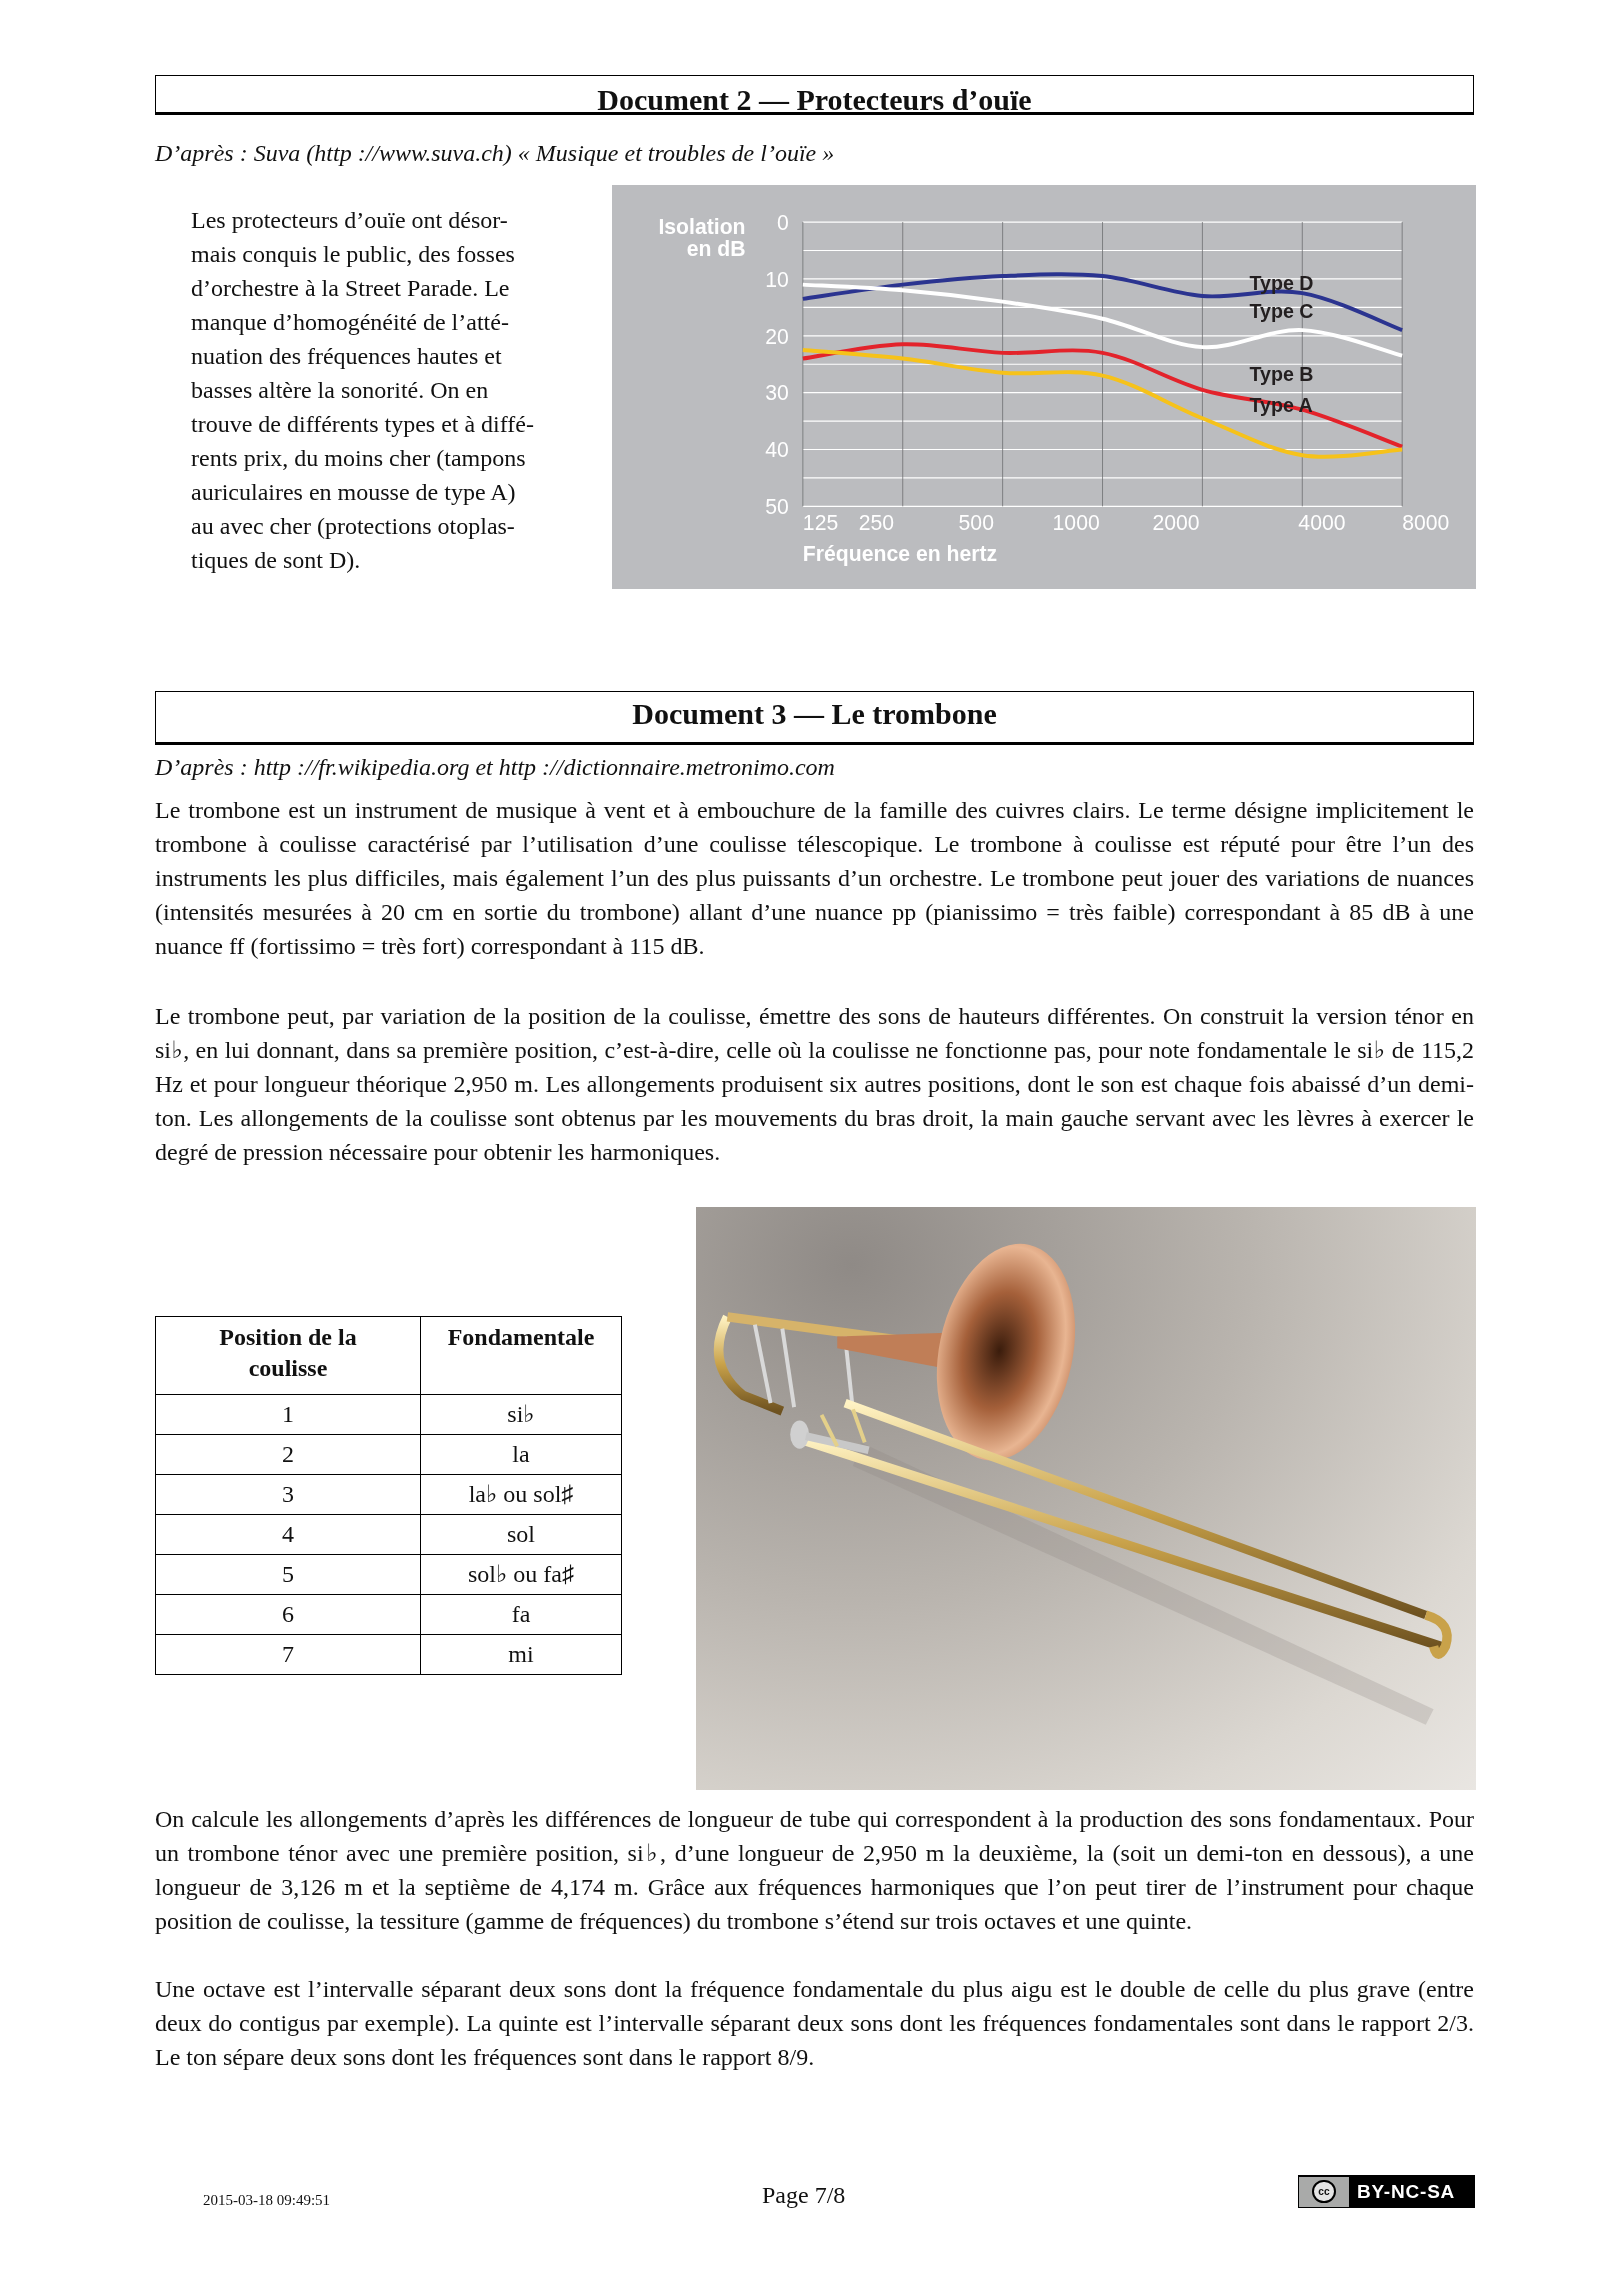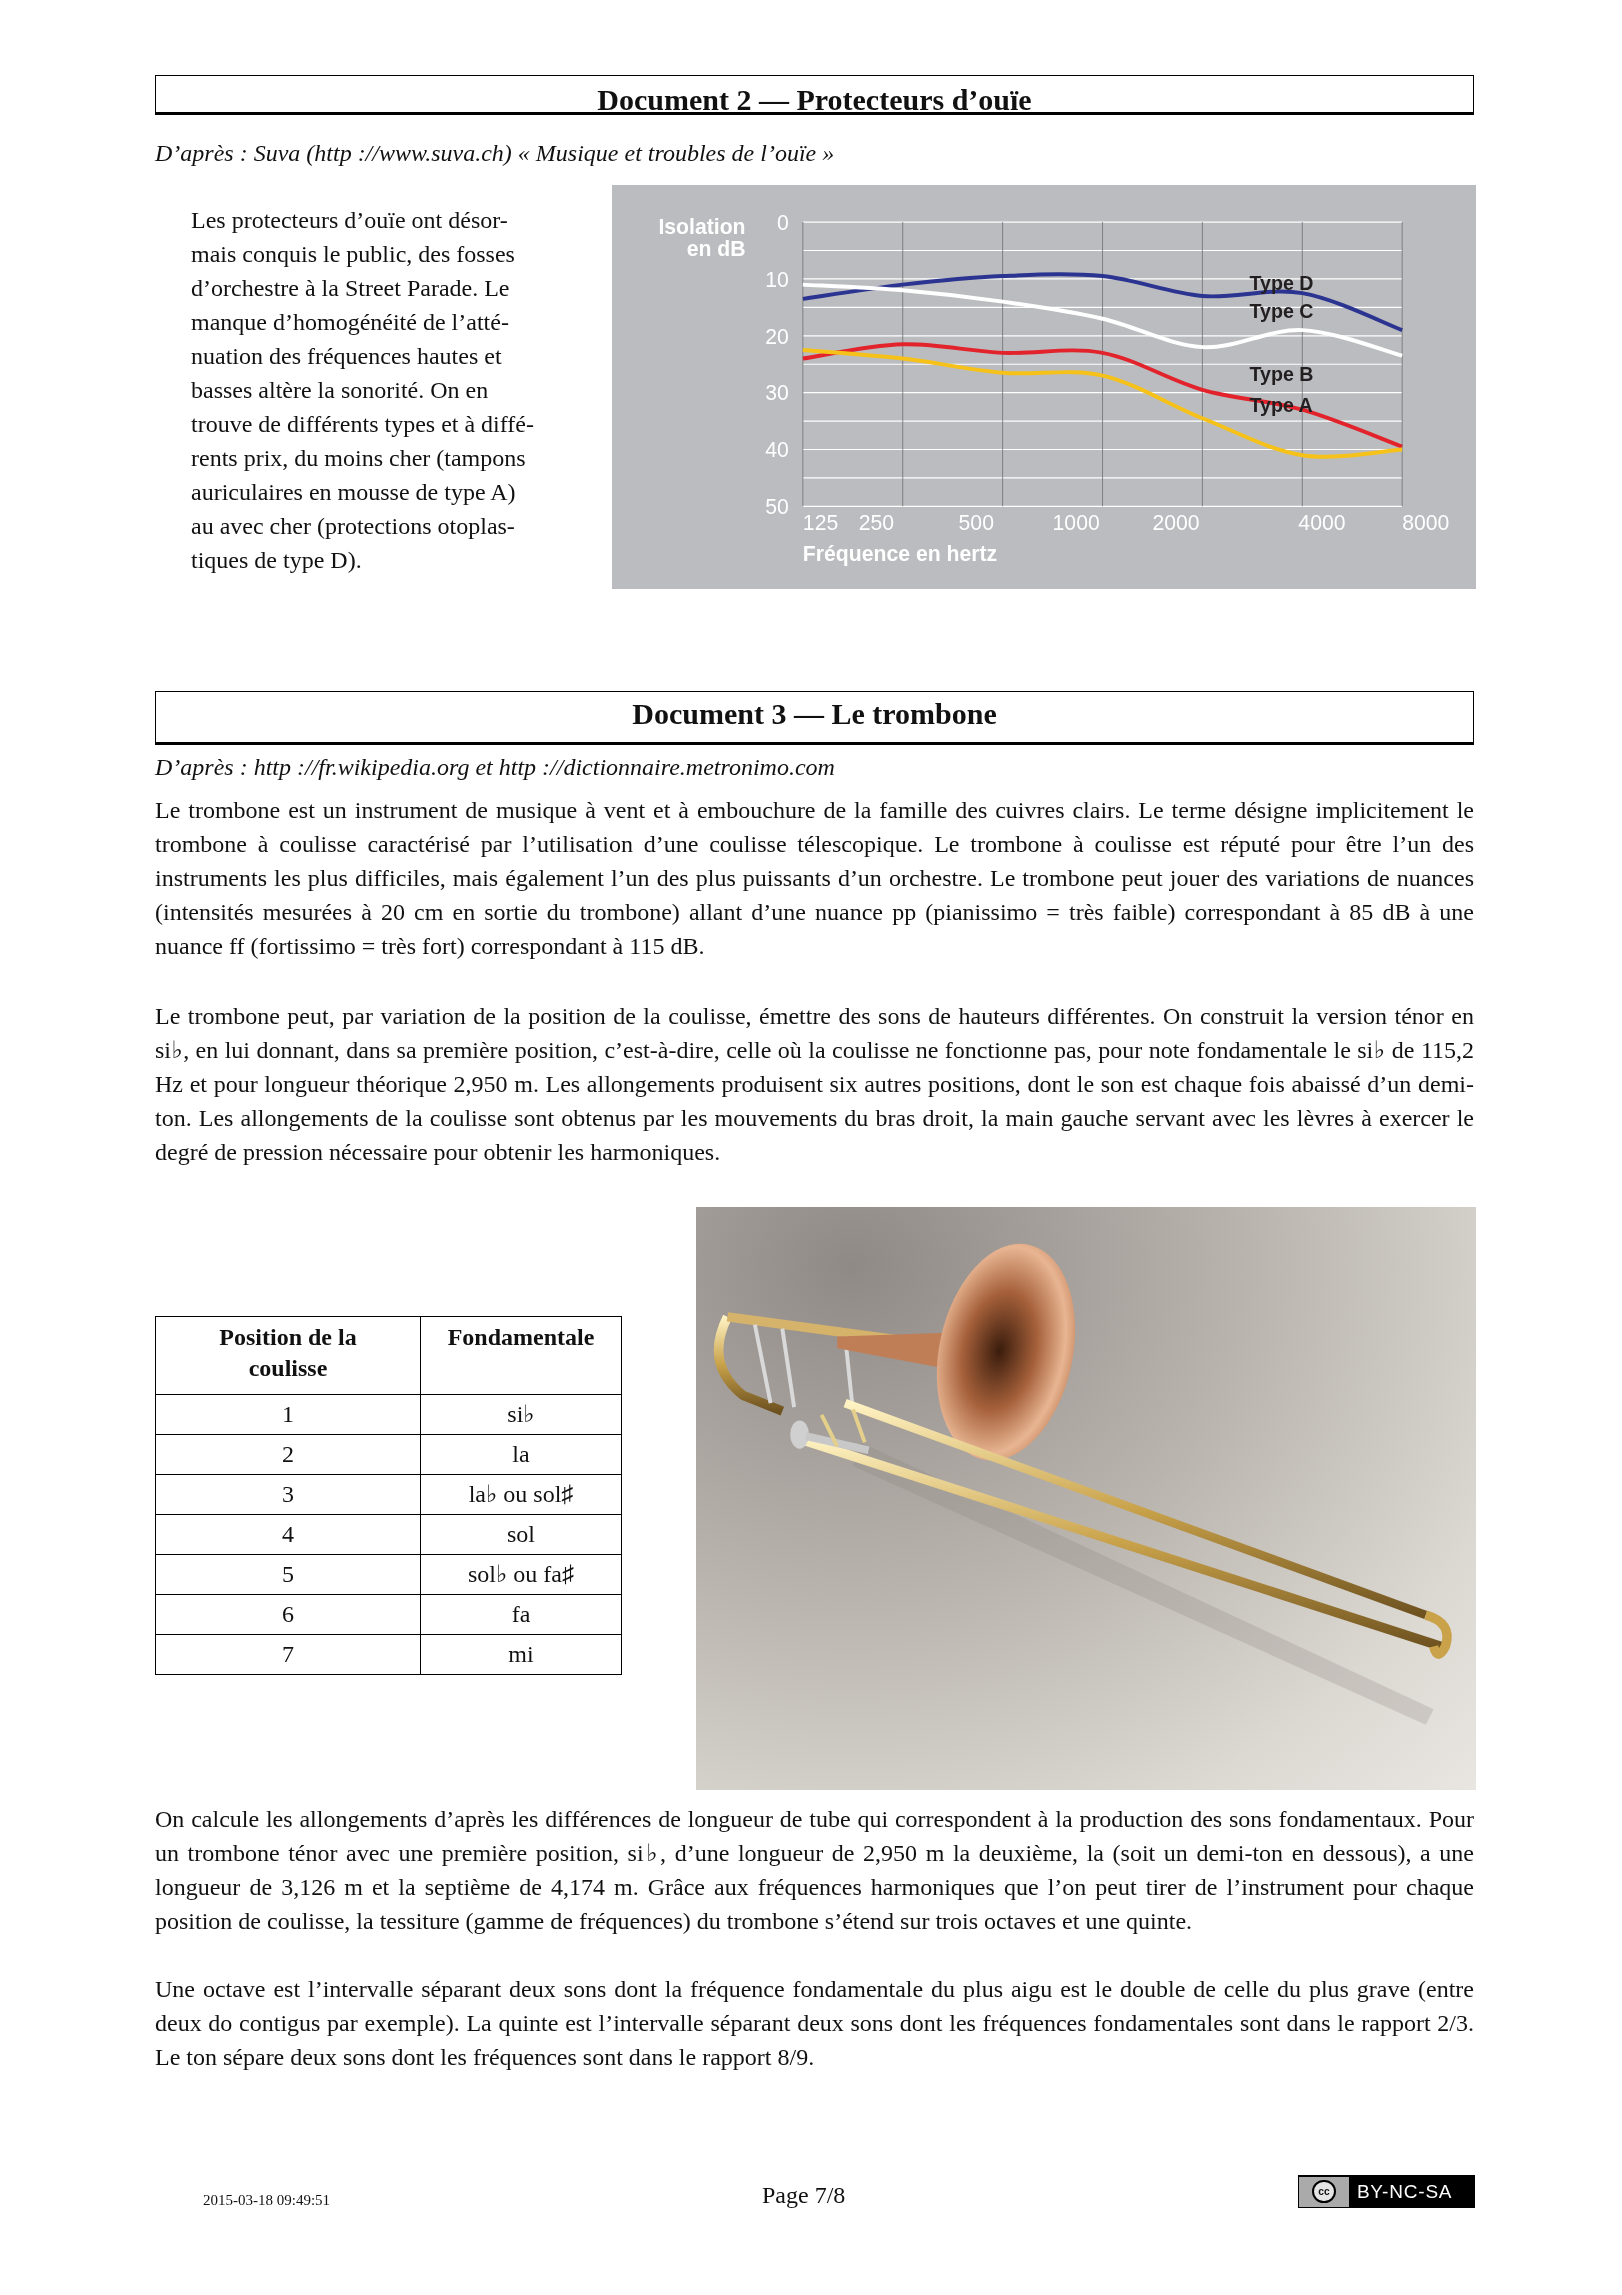--- a/index.html
+++ b/index.html
@@ -15,40 +15,40 @@
   .tbl th, .tbl td { border:1.2px solid #000; text-align:center; padding:0; }
   .tbl th { font-weight:bold; height:72px; vertical-align:top; line-height:31px; padding-top:4.7px; }
   .tbl td { height:39px; }
   .photo { position:absolute; left:696px; top:1207px; width:780px; height:583px; overflow:hidden;
     background: radial-gradient(ellipse at 20% 10%, #8f8a86 0%, #b9b4ae 45%, #dcd8d2 80%, #e9e6e2 100%); }
   .footer-date { position:absolute; left:155px; top:2192px; font-size:15px;margin-left:48px; }
   .footer-page { position:absolute; left:762px; top:2182px; font-size:24px; }
   .cc-badge { position:absolute; left:1298px; top:2175px; width:177px; height:33px; background:#000; border:1.6px solid #000; box-sizing:border-box; display:flex; align-items:center; }
   .cc-badge .cc-left { width:50px; height:30px; background:#a9aaa9; display:flex; align-items:center; justify-content:center; }
   .cc-badge .cc-circle { width:23.6px; height:23.6px; border-radius:50%; background:#e5e5e5; border:2.4px solid #000; box-sizing:border-box; font-family:"Liberation Sans",sans-serif; font-weight:bold; font-size:10.2px; display:flex; align-items:center; justify-content:center; }
-  .cc-badge .cc-text { color:#fff; font-family:"Liberation Sans",sans-serif; font-weight:normal; font-size:19px; padding-left:7.9px; letter-spacing:0.8px; }
+  .cc-badge .cc-text { color:#fff; font-family:"Liberation Sans",sans-serif; font-weight:bold; font-size:19px; padding-left:7.9px; letter-spacing:0.8px; }
 </style>
 </head>
 <body>
 
 <div class="doc-header" style="top:75px;height:40px;line-height:47px;">Document 2 — Protecteurs d’ouïe</div>
 <div class="source" style="top:140px;">D’après : Suva (http ://www.suva.ch) « Musique et troubles de l’ouïe »</div>
 
 <div class="side-text">
   <span>Les protecteurs d’ouïe ont désor-</span>
   <span>mais conquis le public, des fosses</span>
   <span>d’orchestre à la Street Parade. Le</span>
   <span>manque d’homogénéité de l’atté-</span>
   <span>nuation des fréquences hautes et</span>
   <span>basses altère la sonorité. On en</span>
   <span>trouve de différents types et à diffé-</span>
   <span>rents prix, du moins cher (tampons</span>
   <span>auriculaires en mousse de type A)</span>
   <span>au avec cher (protections otoplas-</span>
-  <span>tiques de type D).</span>
+  <span>tiques de sont D).</span>
 </div>
 
 <div class="chart">
   <svg id="chart-svg" width="864" height="404" viewBox="0 0 1100 514">
       <line x1="243" x2="1006" y1="47" y2="47" stroke="#ffffff" stroke-width="1.5"></line>
       <line x1="243" x2="1006" y1="83.2" y2="83.2" stroke="#ffffff" stroke-width="1.5"></line>
       <line x1="243" x2="1006" y1="119.4" y2="119.4" stroke="#ffffff" stroke-width="1.5"></line>
       <line x1="243" x2="1006" y1="155.6" y2="155.6" stroke="#ffffff" stroke-width="1.5"></line>
       <line x1="243" x2="1006" y1="191.8" y2="191.8" stroke="#ffffff" stroke-width="1.5"></line>
       <line x1="243" x2="1006" y1="228" y2="228" stroke="#ffffff" stroke-width="1.5"></line>

